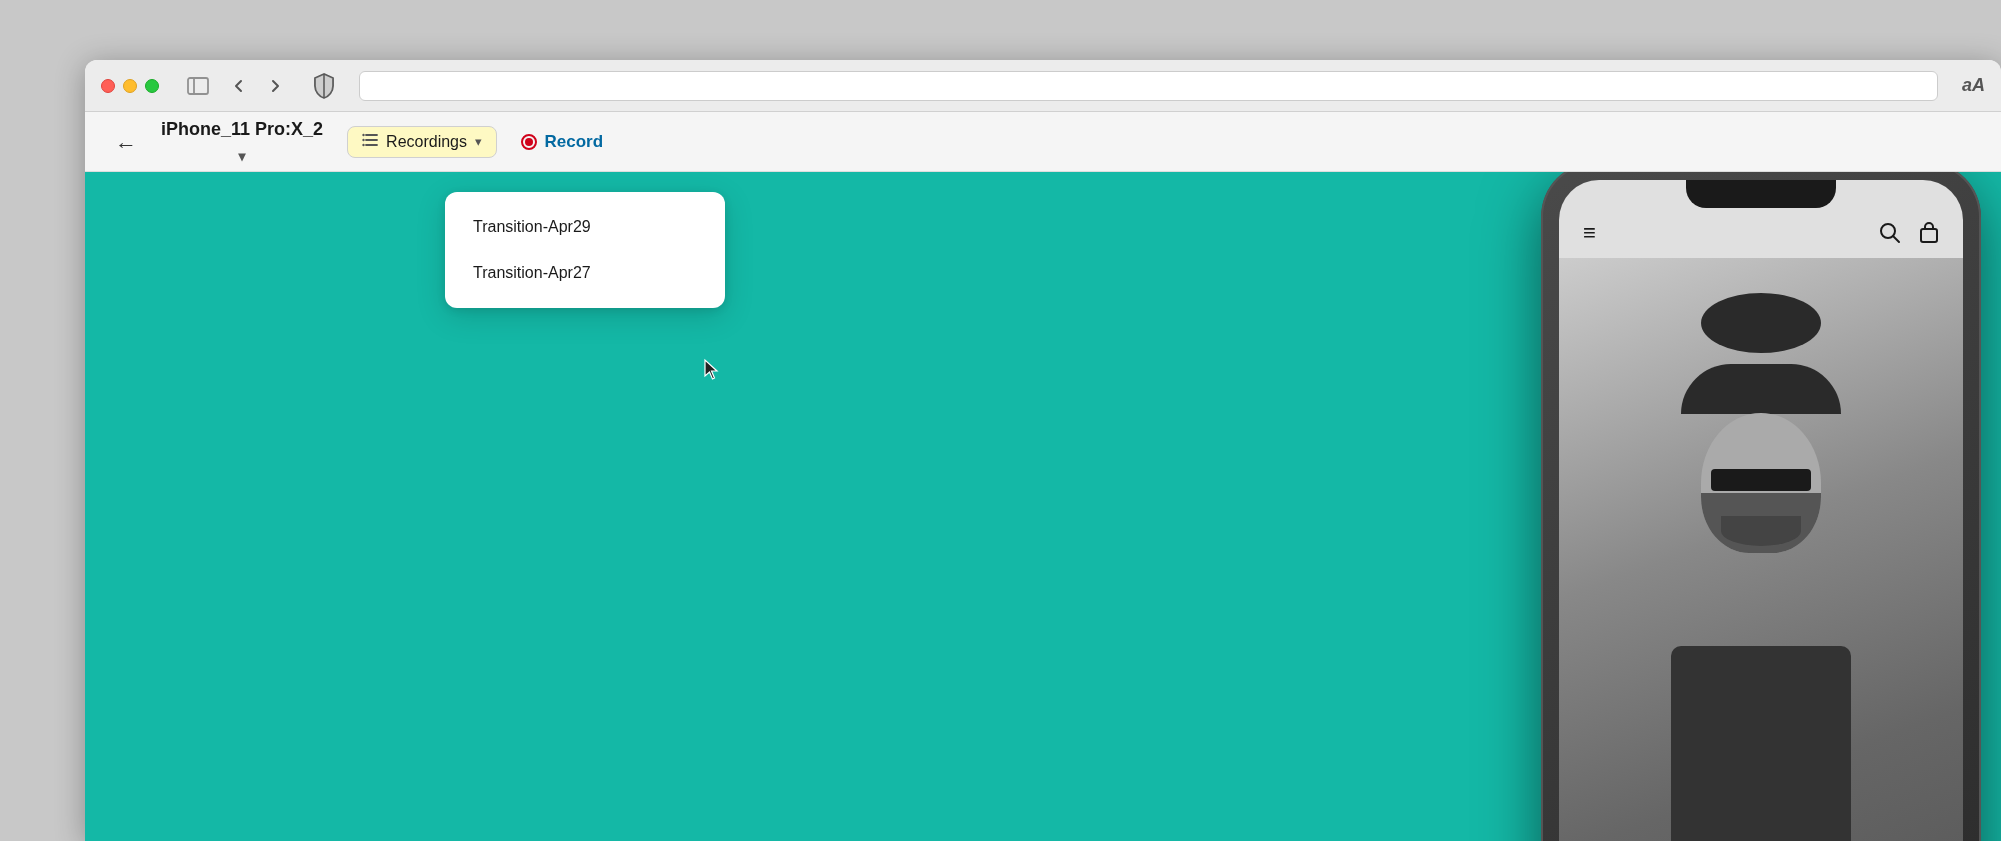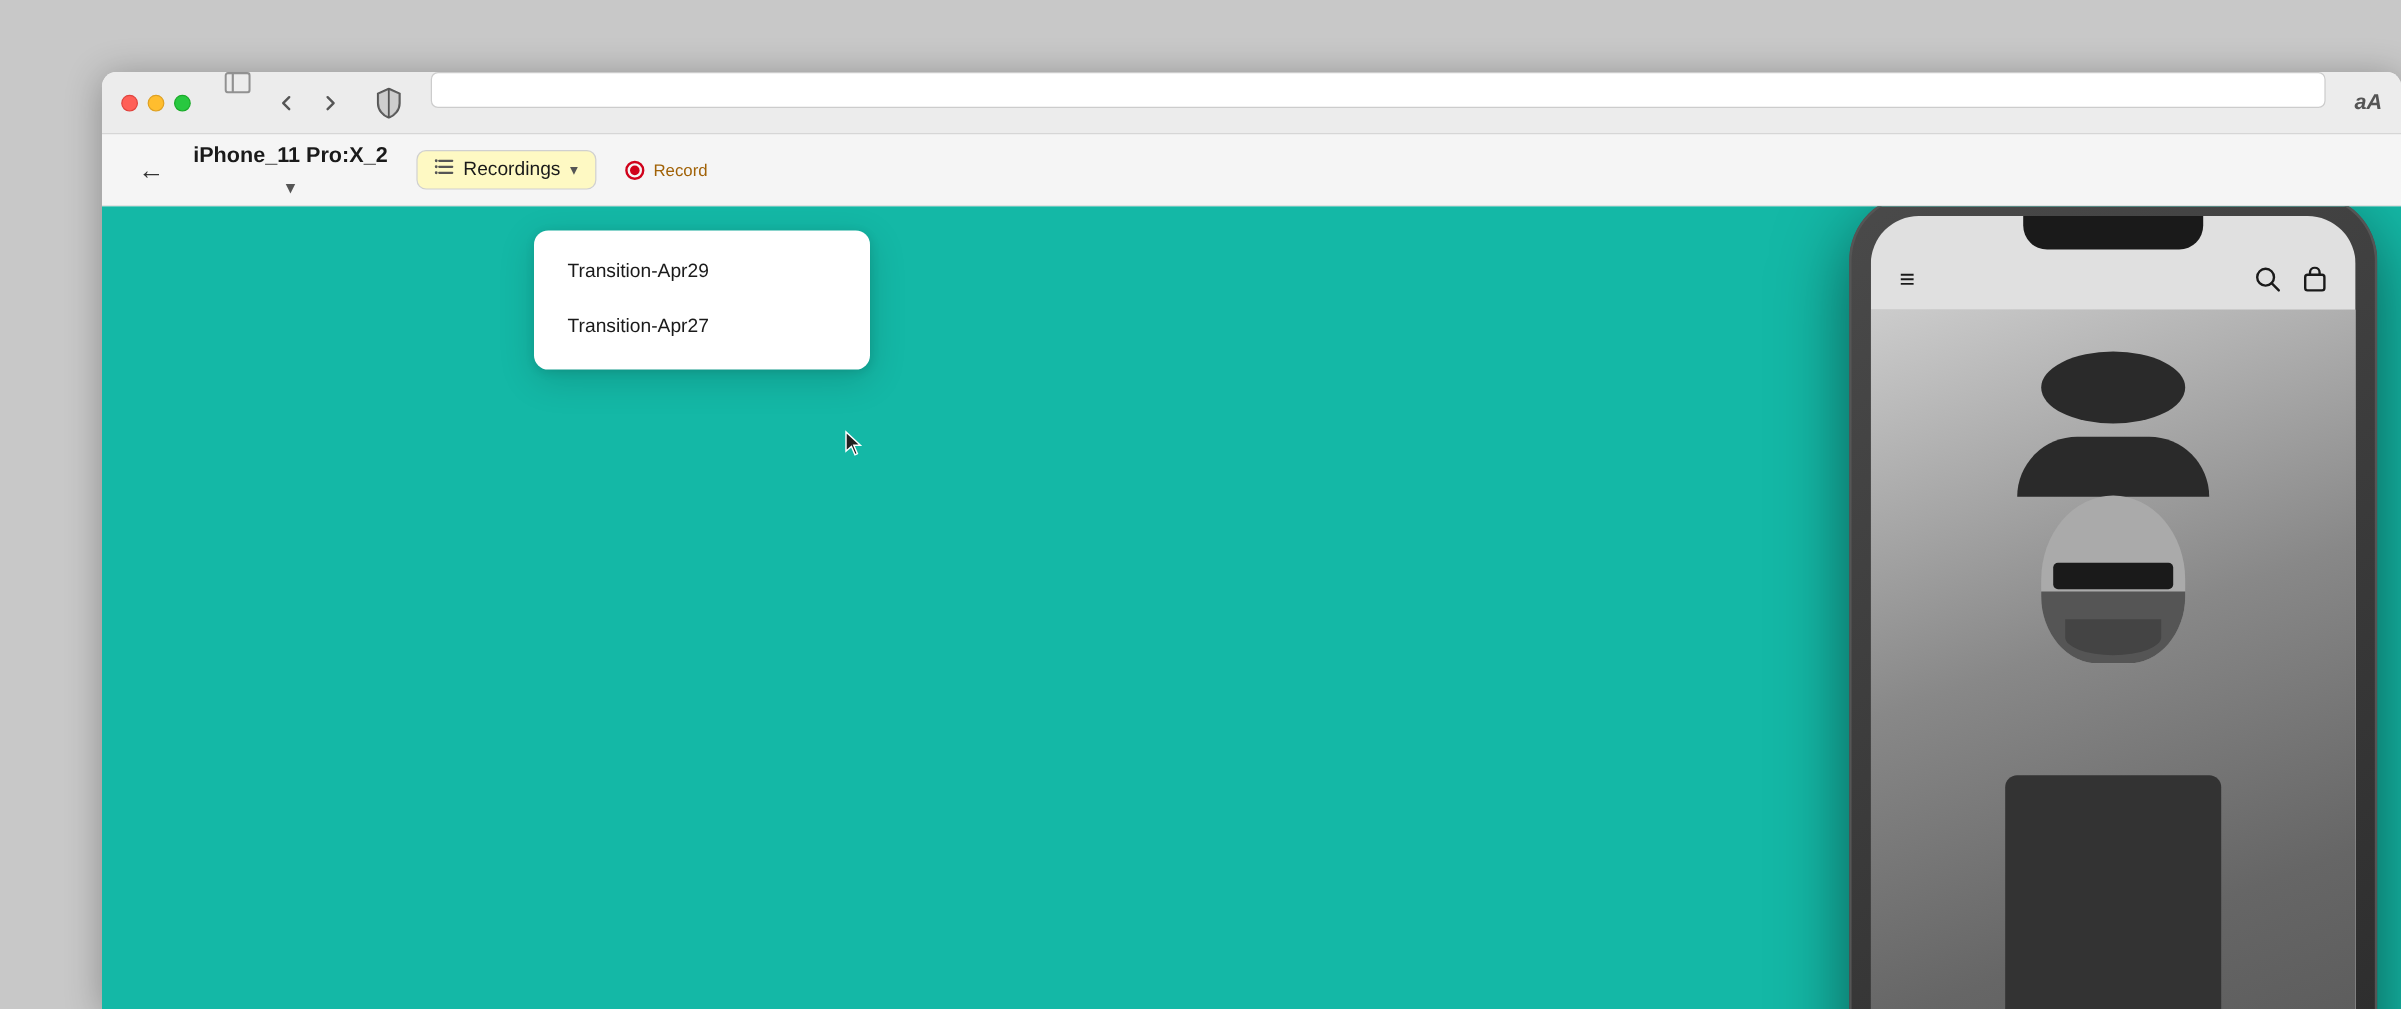--- a/index.html
+++ b/index.html
@@ -23,20 +23,21 @@
       box-shadow: 0 4px 30px rgba(0,0,0,0.3);
       overflow: hidden;
     }
 
     
     .title-bar {
       height: 52px;
       background: #ececec;
       border-bottom: 1px solid #d0d0d0;
       display: flex;
+      align-items: center;
       padding: 0 16px;
       gap: 16px;
     }
 
     .traffic-lights {
       display: flex;
       gap: 8px;
       align-items: center;
     }
 
@@ -163,23 +164,23 @@
     .recordings-btn .list-icon {
       font-size: 16px;
       color: #555;
     }
 
     .record-btn {
       display: flex;
       align-items: center;
       gap: 8px;
       cursor: pointer;
-      font-size: 14px;
-      font-weight: 400;
-      color: #a16207;
+      font-size: 17px;
+      font-weight: 700;
+      color: #0369a1;
     }
 
     .record-dot {
       width: 16px;
       height: 16px;
       border-radius: 50%;
       border: 2px solid #d0021b;
       display: flex;
       align-items: center;
       justify-content: center;

